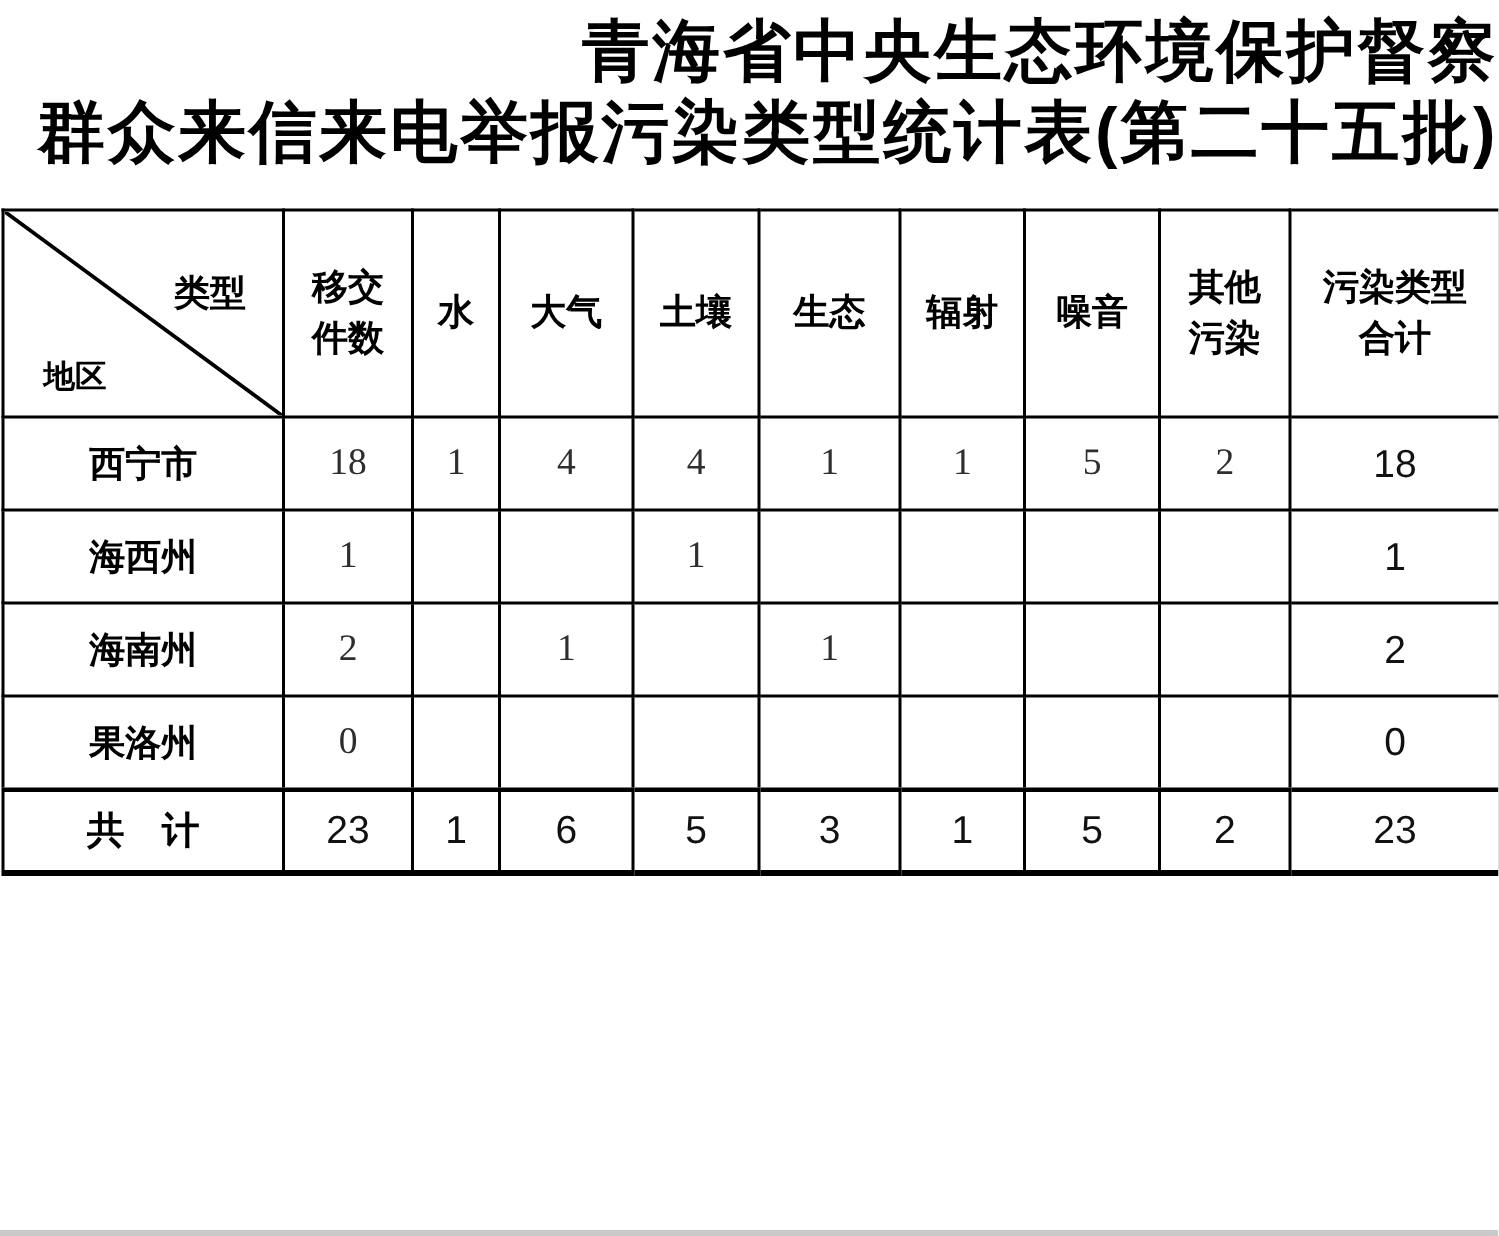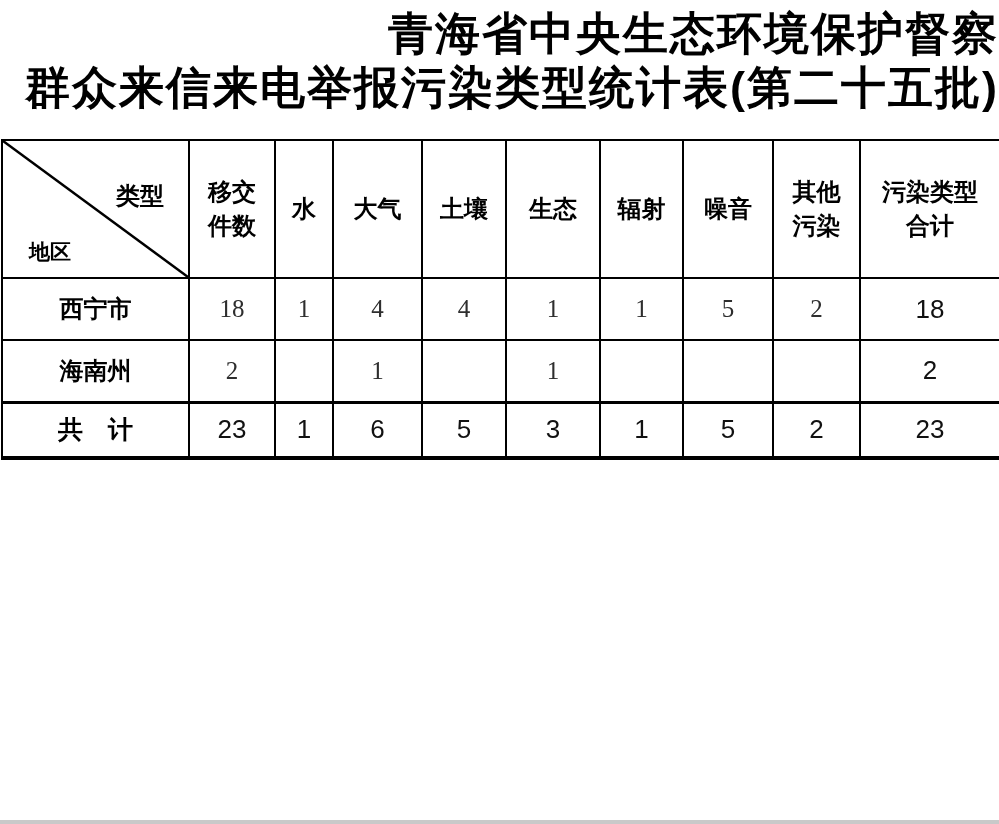--- a/index.html
+++ b/index.html
@@ -134,30 +134,54 @@
     <td class="num">1</td>
     <td class="num">4</td>
     <td class="num">4</td>
     <td class="num">1</td>
     <td class="num">1</td>
     <td class="num">5</td>
     <td class="num">2</td>
     <td class="total-col">18</td>
   </tr>
         <tr>
+    <td class="region">海西州</td>
+    <td class="num">1</td>
+    <td class="num"></td>
+    <td class="num"></td>
+    <td class="num">1</td>
+    <td class="num"></td>
+    <td class="num"></td>
+    <td class="num"></td>
+    <td class="num"></td>
+    <td class="total-col">1</td>
+  </tr>
+        <tr>
     <td class="region">海南州</td>
     <td class="num">2</td>
     <td class="num"></td>
     <td class="num">1</td>
     <td class="num"></td>
     <td class="num">1</td>
     <td class="num"></td>
     <td class="num"></td>
     <td class="num"></td>
     <td class="total-col">2</td>
+  </tr>
+        <tr>
+    <td class="region">果洛州</td>
+    <td class="num">0</td>
+    <td class="num"></td>
+    <td class="num"></td>
+    <td class="num"></td>
+    <td class="num"></td>
+    <td class="num"></td>
+    <td class="num"></td>
+    <td class="num"></td>
+    <td class="total-col">0</td>
   </tr>
         <tr class="footer-row">
     <td class="region">共　计</td>
     <td class="num">23</td>
     <td class="num">1</td>
     <td class="num">6</td>
     <td class="num">5</td>
     <td class="num">3</td>
     <td class="num">1</td>
     <td class="num">5</td>

